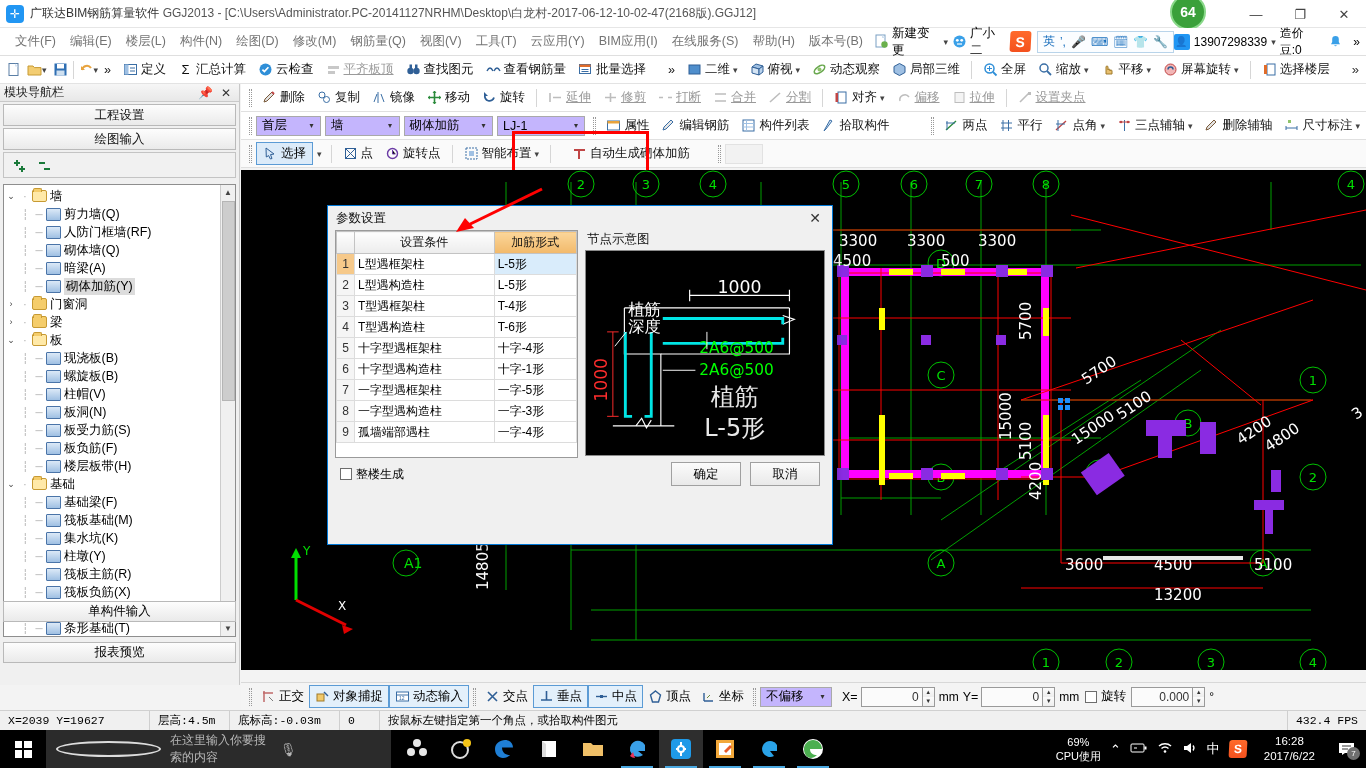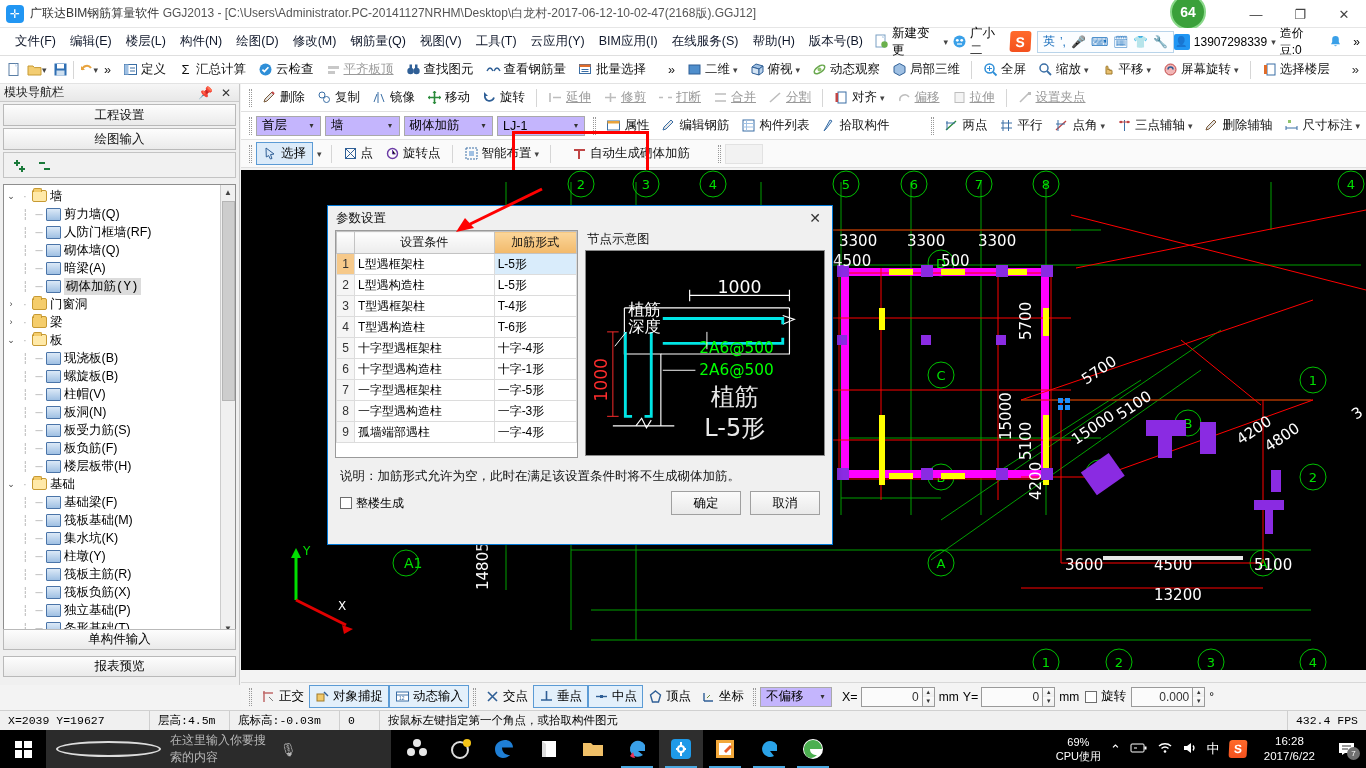--- a/index.html
+++ b/index.html
@@ -24,21 +24,21 @@
   .win-btn { width:44px; height:28px; display:flex; align-items:center;
              justify-content:center; font-size:13px; color:#444; }
   .badge64 { position:absolute; right:160px; top:-6px; width:36px; height:36px;
              border-radius:50%; background:#3aa03a; border:2px solid #89d889;
              color:#fff; font-size:14px; font-weight:bold; display:flex;
              align-items:center; justify-content:center; }
 
   
   .menubar { height:28px; background:#ffffff; display:flex; align-items:center;
              padding-left:8px; border-bottom:1px solid #dfdfdf; position:relative;}
-  .menu-item { padding:3px 7px; font-size:12.5px; color:#0f172a; white-space:nowrap; }
+  .menu-item { padding:3px 7px; font-size:12.5px; color:#737373; white-space:nowrap; }
   .mb-extra { display:flex; align-items:center; gap:4px; margin-left:4px; }
   .mb-chip { display:flex; align-items:center; gap:3px; font-size:12.5px; }
   .ime-bar { display:flex; align-items:center; gap:5px; border:1px solid #b9d4ea;
              background:#fbfdff; padding:1px 5px; height:22px; margin-left:2px;}
   .ime-bar span { font-size:12px; color:#1a6fbd; }
   .sogou-s { width:21px; height:21px; background:linear-gradient(#ff6a2b,#f4511e);
              color:#fff; font-weight:bold; font-size:14px; border-radius:3px;
              display:flex; align-items:center; justify-content:center;
              transform: skewX(-3deg); }
   .acct { display:flex; align-items:center; gap:4px; margin-left:auto; padding-right:6px;}
@@ -74,38 +74,38 @@
   .lp-toolrow { height:26px; margin:2px 3px 0 3px; background:#f1f1f1;
                 border:1px solid #c4c4c4; display:flex; align-items:center; gap:10px;
                 padding-left:8px; }
   .tree-box { position:absolute; left:3px; right:3px; top:100px; bottom:48px;
               background:#fff; border:1px solid #8e8e8e; overflow:hidden; }
   .tree { padding:2px 0 0 0; font-size:12.5px; color:#000; }
   .tnode { display:flex; align-items:center; height:18px; white-space:nowrap; }
   .tnode .tw { width:14px; text-align:center; font-size:9px; color:#444; flex:none;}
   .tnode .dots { width:14px; flex:none; text-align:center; color:#aaa; font-size:10px;}
   .tnode .lbl { font-size:12.5px; }
-  .tnode.sel .lbl { background:#dcdcdc; padding:0 2px;font-family:Liberation Mono, monospace; }
+  .tnode.sel .lbl { background:#dcdcdc; padding:0 2px; }
   .folder { width:15px; height:12px; background:#f5cd6b; border:1px solid #c79a33;
             border-radius:1px 2px 2px 2px; flex:none; margin-right:3px; position:relative;}
   .folder.open { background:#ffe9a8; }
   .folder:before{ content:""; position:absolute; left:0; top:-3px; width:7px; height:3px;
             background:#f5cd6b; border:1px solid #c79a33; border-bottom:none;
             border-radius:2px 2px 0 0;}
   .leaficon { width:15px; height:13px; flex:none; margin-right:3px; border:1px solid #4a74a8;
               background:linear-gradient(#dce9f7,#9fc0e3); border-radius:1px; }
   .scrollv { position:absolute; right:0; top:0; width:15px; bottom:0; background:#f0f0f0;
              border-left:1px solid #ccc; }
   .sb-arrow { height:15px; display:flex; align-items:center; justify-content:center;
               font-size:8px; background:#f0f0f0; color:#444; }
   .sb-thumb { position:absolute; left:1px; width:13px; background:#cdcdcd; border:1px solid #b5b5b5;}
   .lp-bottom { position:absolute; left:3px; right:3px; bottom:2px; }
   .lp-bbtn { height:21px; background:linear-gradient(#fdfdfd,#eaeaea); border:1px solid #b9b9b9;
              display:flex; align-items:center; justify-content:center; font-size:12.5px;
-             margin-bottom:6px; }
+             margin-bottom:20px; }
 
   
   .cad { position:absolute; left:241px; top:170px; right:0; bottom:98px; background:#000;
          overflow:hidden; }
   .cad svg { display:block; }
 
   
   .ctxbar { position:absolute; left:241px; right:0; height:28px; background:#fff;
             display:flex; align-items:center; padding-left:4px; border-bottom:1px solid #e0e0e0;
             overflow:hidden;}
@@ -1184,21 +1184,20 @@
               <path d="M22 80 L34 80 M22 168 L34 168"></path>
             </g>
             <text x="22" y="130" fill="#ff2d2d" font-family="DejaVu Sans, sans-serif" font-size="18" transform="rotate(-90 22 130)" text-anchor="middle">1000</text>
 
             <text x="155" y="156" fill="#e8e8e8" font-family="DejaVu Sans, sans-serif" font-size="25" text-anchor="middle">植筋</text>
             <text x="155" y="188" fill="#e8e8e8" font-family="DejaVu Sans, sans-serif" font-size="25" text-anchor="middle">L-5形</text>
           </svg>
         </div>
       </div>
     </div>
-    <div class="dlg-note">说明：加筋形式允许为空，此时在满足该设置条件时将不生成砌体加筋。</div>
     <div class="dlg-foot">
       <span class="cbx"></span>
       <span>整楼生成</span>
       <div class="dlg-btn" style="margin-left:auto">确定</div>
       <div class="dlg-btn">取消</div>
     </div>
   </div>
 
   <svg class="arrow-anno" width="130" height="60">
     <path d="M122 4 L40 44" stroke="#f00" stroke-width="3" fill="none"></path>

